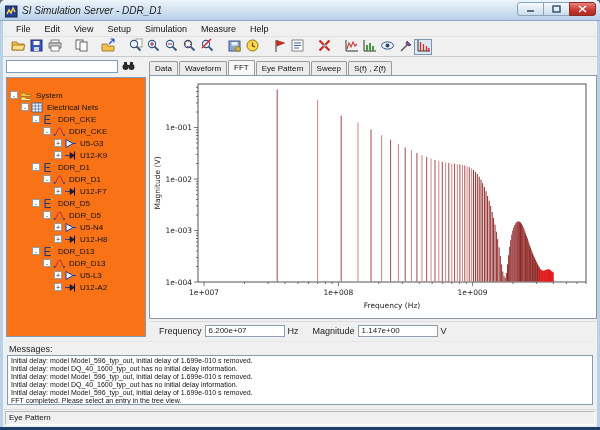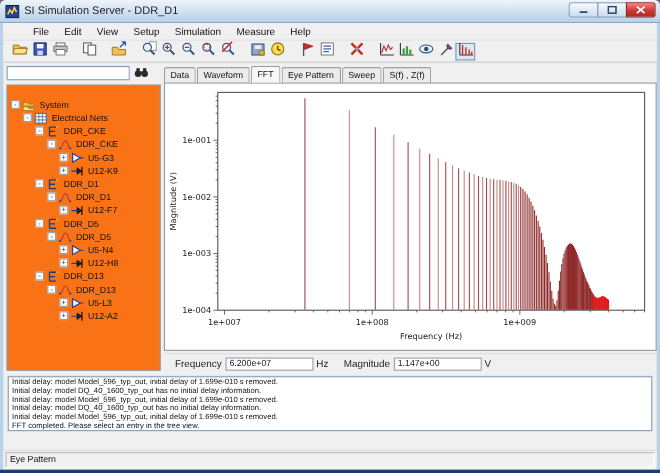--- a/index.html
+++ b/index.html
@@ -1,27 +1,27 @@
 <!DOCTYPE html>
 <html><head>
 <meta charset="utf-8">
 <style>
   html,body{margin:0;padding:0;background:#6b6b6b;font-family:"Liberation Sans",sans-serif;}
   .window{position:relative;width:600px;height:430px;background:#b9d2e8;border-radius:5px 5px 0 0;overflow:hidden;box-sizing:border-box;}
   .window::after{content:"";position:absolute;left:0;bottom:0;width:100%;height:3px;background:#1c3f69;}
   .titlebar{position:absolute;top:0;left:0;width:100%;height:20px;background:linear-gradient(#eef5fc,#cfe0f0 55%,#b8d0e8);border-bottom:1px solid #8aa8c6;border-radius:5px 5px 0 0;display:flex;align-items:center;}
   .app-icon{width:13px;height:13px;margin:0 4px 0 5px;flex:0 0 auto;}
-  .title-text{font-size:10px;color:#1d1d1d;}
+  .title-text{font-size:10px;color:#1d1d1d;font-style:italic;}
   .win-buttons{position:absolute;right:4px;top:2px;display:flex;}
   .win-btn{width:27px;height:14px;border:1px solid #89a4bf;background:linear-gradient(#f7fafd,#cddceb);display:flex;align-items:center;justify-content:center;margin-left:-1px;box-sizing:border-box;}
   .win-btn.min{border-radius:3px 0 0 3px;}
   .win-btn.close{border-radius:0 3px 3px 0;background:linear-gradient(#e98579,#c8362f 60%,#b02a24);border-color:#8c2a24;}
   .app-body{position:absolute;top:21px;left:3px;width:594px;height:406px;background:#f0f0f0;}
   
-  .menubar{position:absolute;top:0;left:0;width:100%;height:16px;background:#f0f0f0;border-bottom:1px solid #e2e2e2;display:flex;align-items:center;padding-left:20px;box-sizing:border-box;}
+  .menubar{position:absolute;top:0;left:0;width:100%;height:16px;background:#f0f0f0;border-bottom:1px solid #e2e2e2;display:flex;align-items:center;padding-left:6px;box-sizing:border-box;}
   .menu-item{font-size:9px;color:#111;padding:2px 7px;}
   .toolbar{position:absolute;top:17px;left:0;width:100%;height:19px;background:#f0f0f0;border-bottom:1px solid #c9c9c9;display:flex;align-items:center;padding-left:6px;box-sizing:border-box;}
   .tb-group{display:flex;margin-right:9px;}
   .tb-btn{width:18px;height:16px;display:flex;align-items:center;justify-content:center;border:1px solid transparent;box-sizing:border-box;}
   .tb-btn.pressed{border:1px solid #7a96b2;background:#dbe7f2;}
   
   .search-row{position:absolute;top:38px;left:3px;width:140px;height:15px;display:flex;align-items:center;}
   .search-input{width:112px;height:13px;border:1px solid #7f9db9;background:#fff;font-size:9px;padding:0 2px;box-sizing:border-box;}
   .find-btn{width:20px;height:15px;display:flex;align-items:center;justify-content:center;background:#f0f0f0;border:none;}
   .tree-box{position:absolute;top:56px;left:3px;width:140px;height:260px;background:#f97316;border:1px solid #7f9db9;overflow:hidden;box-sizing:border-box;padding-top:11px;}
@@ -617,20 +617,21 @@
     <div class="readout-row">
       <span class="ro-label">Frequency</span>
       <span class="ro-box">6.200e+07</span>
       <span class="ro-unit">Hz</span>
       <span class="ro-label">Magnitude</span>
       <span class="ro-box">1.147e+00</span>
       <span class="ro-unit">V</span>
     </div>
 
     <div class="messages">
+      <div class="messages-label">Messages:</div>
       <div class="messages-box" id="messages">
           <div>Initial delay: model Model_596_typ_out, initial delay of 1.699e-010 s removed.</div>
           <div>Initial delay: model DQ_40_1600_typ_out has no initial delay information.</div>
           <div>Initial delay: model Model_596_typ_out, initial delay of 1.699e-010 s removed.</div>
           <div>Initial delay: model DQ_40_1600_typ_out has no initial delay information.</div>
           <div>Initial delay: model Model_596_typ_out, initial delay of 1.699e-010 s removed.</div>
           <div>FFT completed. Please select an entry in the tree view.</div>
         </div>
     </div>
 

